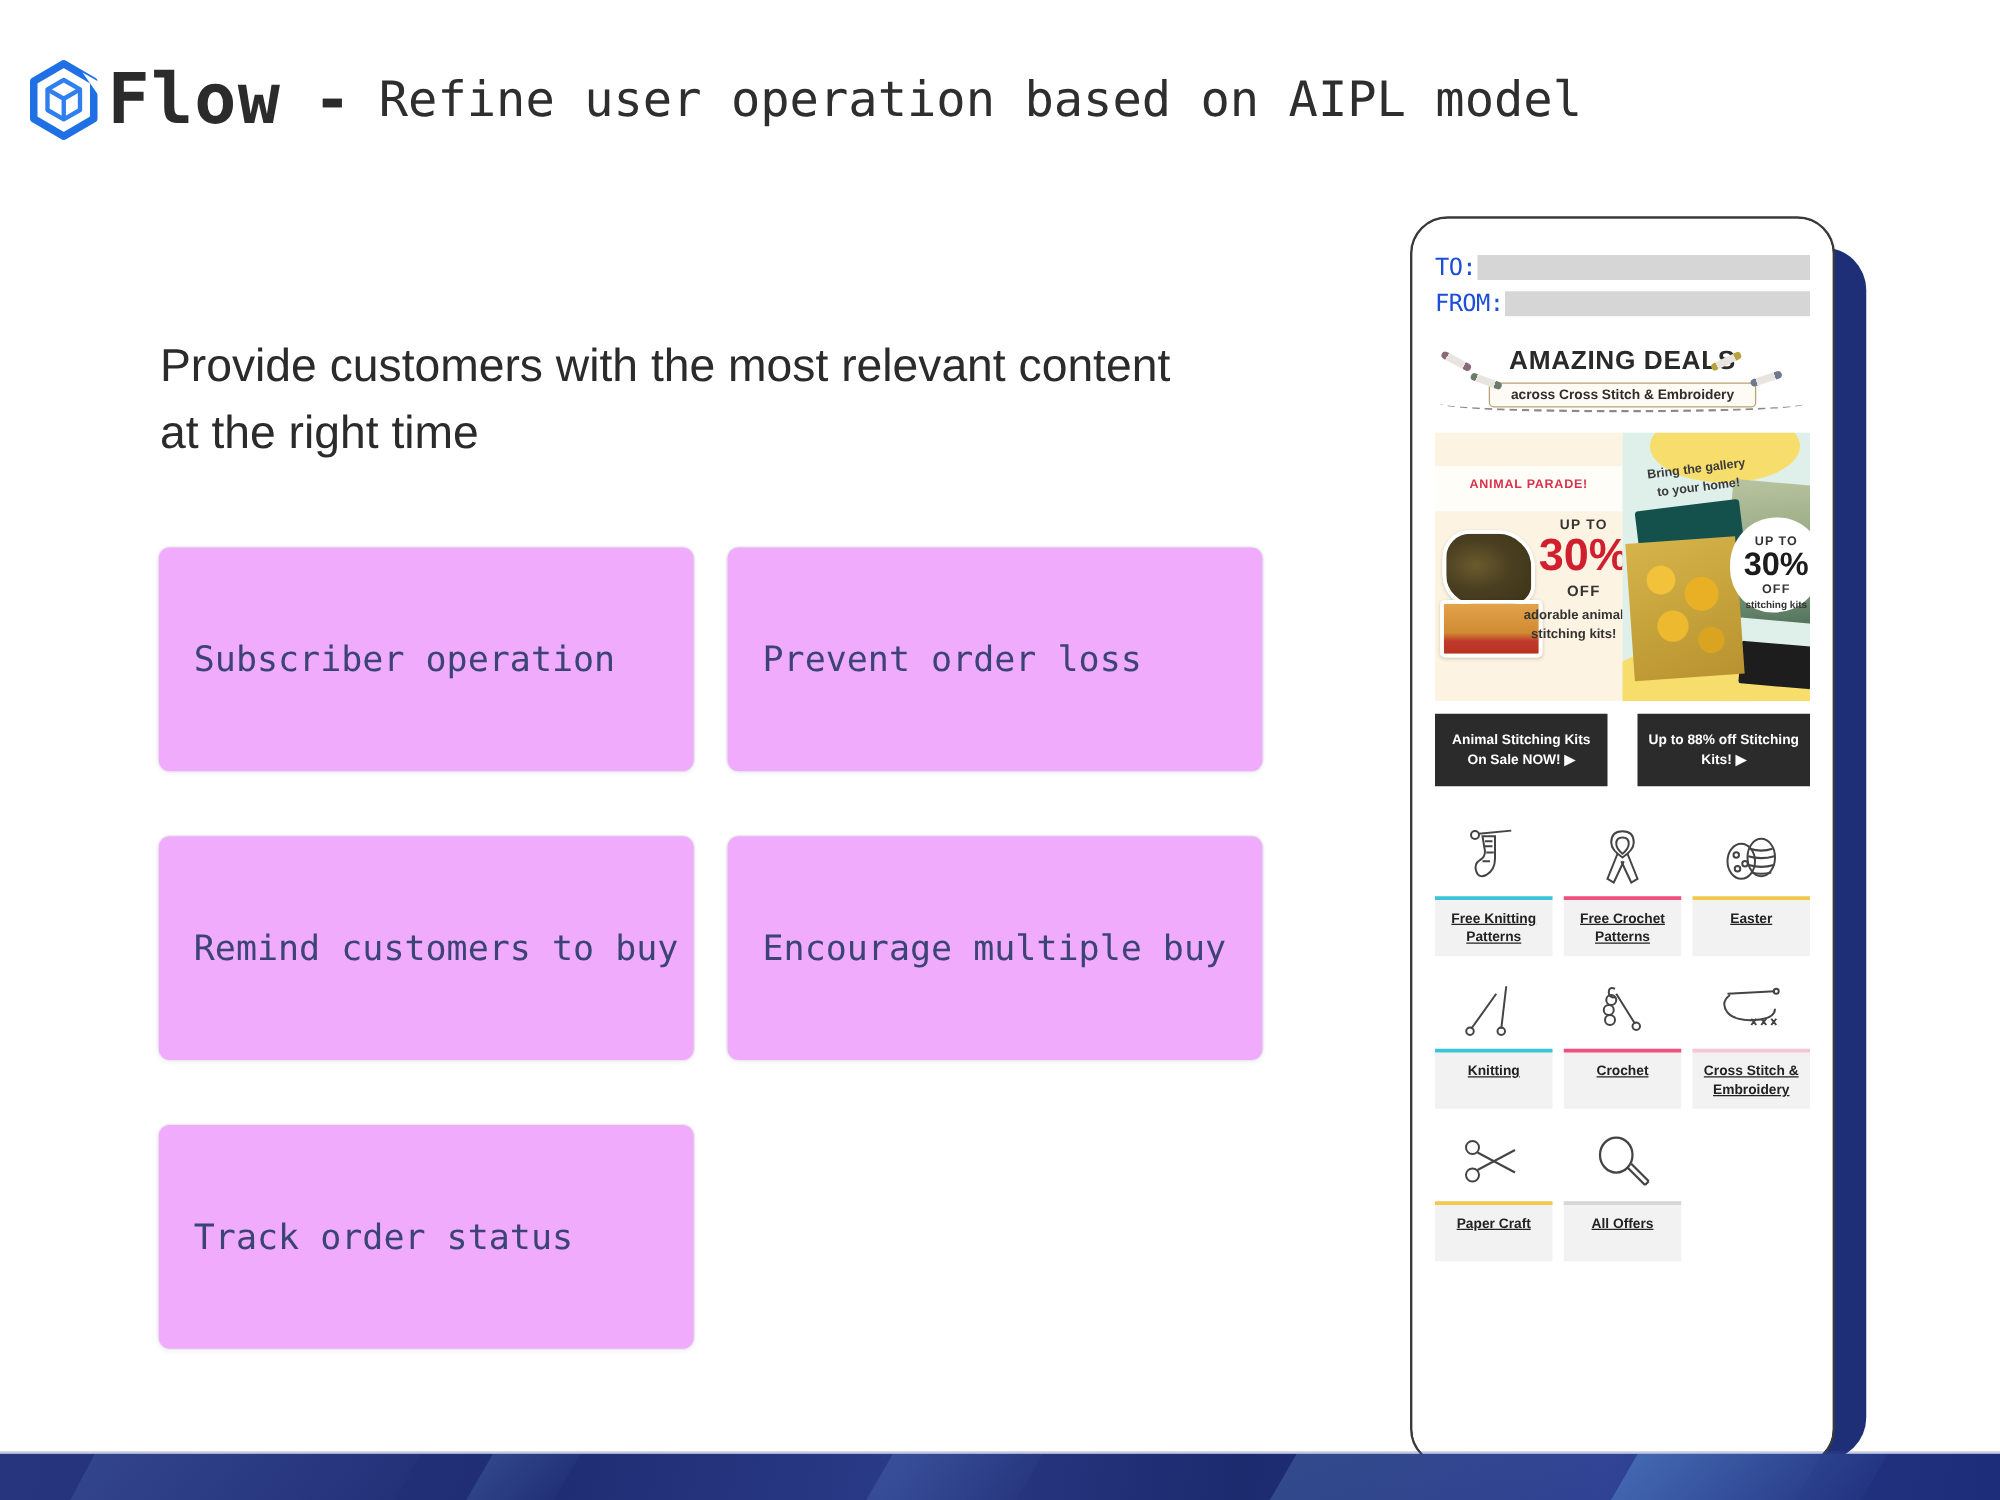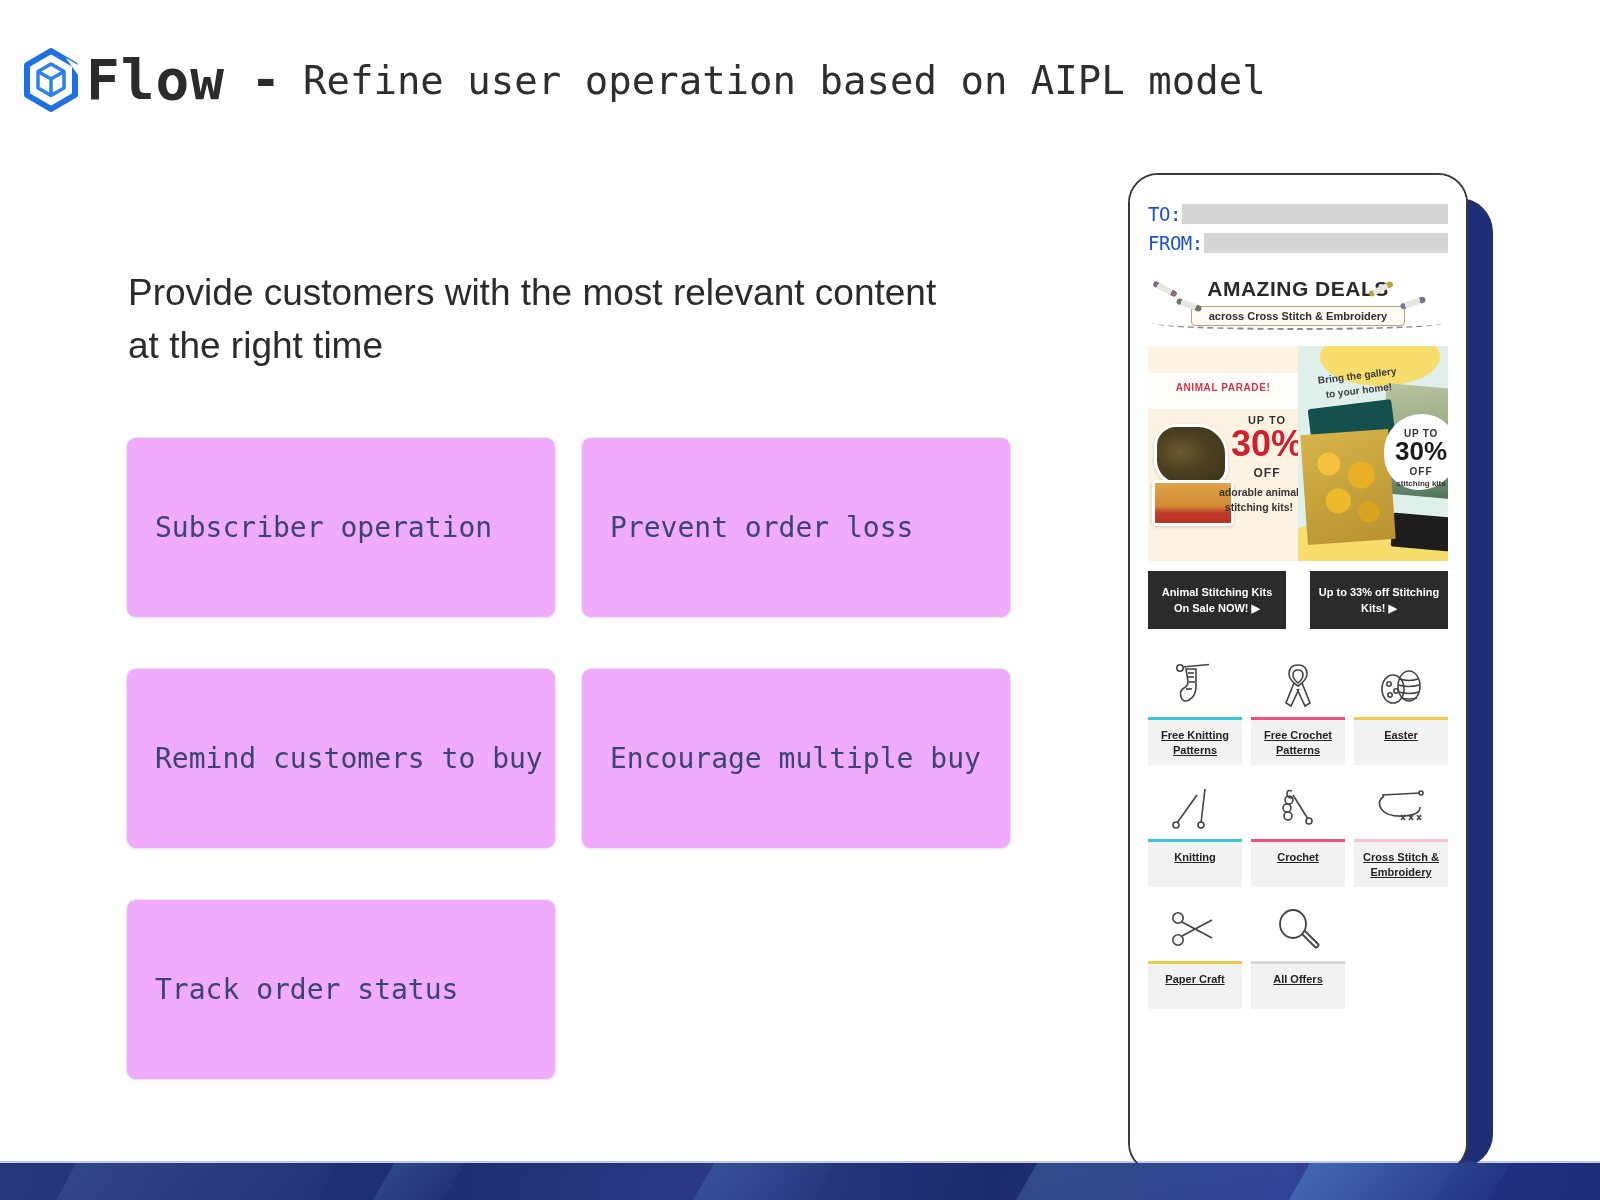--- a/index.html
+++ b/index.html
@@ -587,21 +587,21 @@
         <div class="badge-burst"></div>
         <div class="burst-upto">UP TO</div>
         <div class="burst-pct">30%</div>
         <div class="burst-off">OFF</div>
         <div class="burst-sub">stitching kits</div>
       </div>
     </div>
 
     <div class="cta-row">
       <div class="cta">Animal Stitching Kits On Sale NOW! ▶</div>
-      <div class="cta">Up to 33% off Stitching Kits! ▶</div>
+      <div class="cta">Up to 88% off Stitching Kits! ▶</div>
     </div>
 
     <div class="icon-grid">
 
       <div class="icon-cell">
         <div class="icon-art">
           <svg width="44" height="50" viewBox="0 0 44 50" fill="none" stroke="#444" stroke-width="1.6">
             <circle cx="7" cy="7" r="3.2"></circle>
             <line x1="10" y1="6" x2="36" y2="3.5"></line>
             <path d="M13 8 h10 v18 q0 9 -7 13 q-6 3 -8 -3 q-2 -6 3 -9 q4 -2 4 -7 z"></path>

